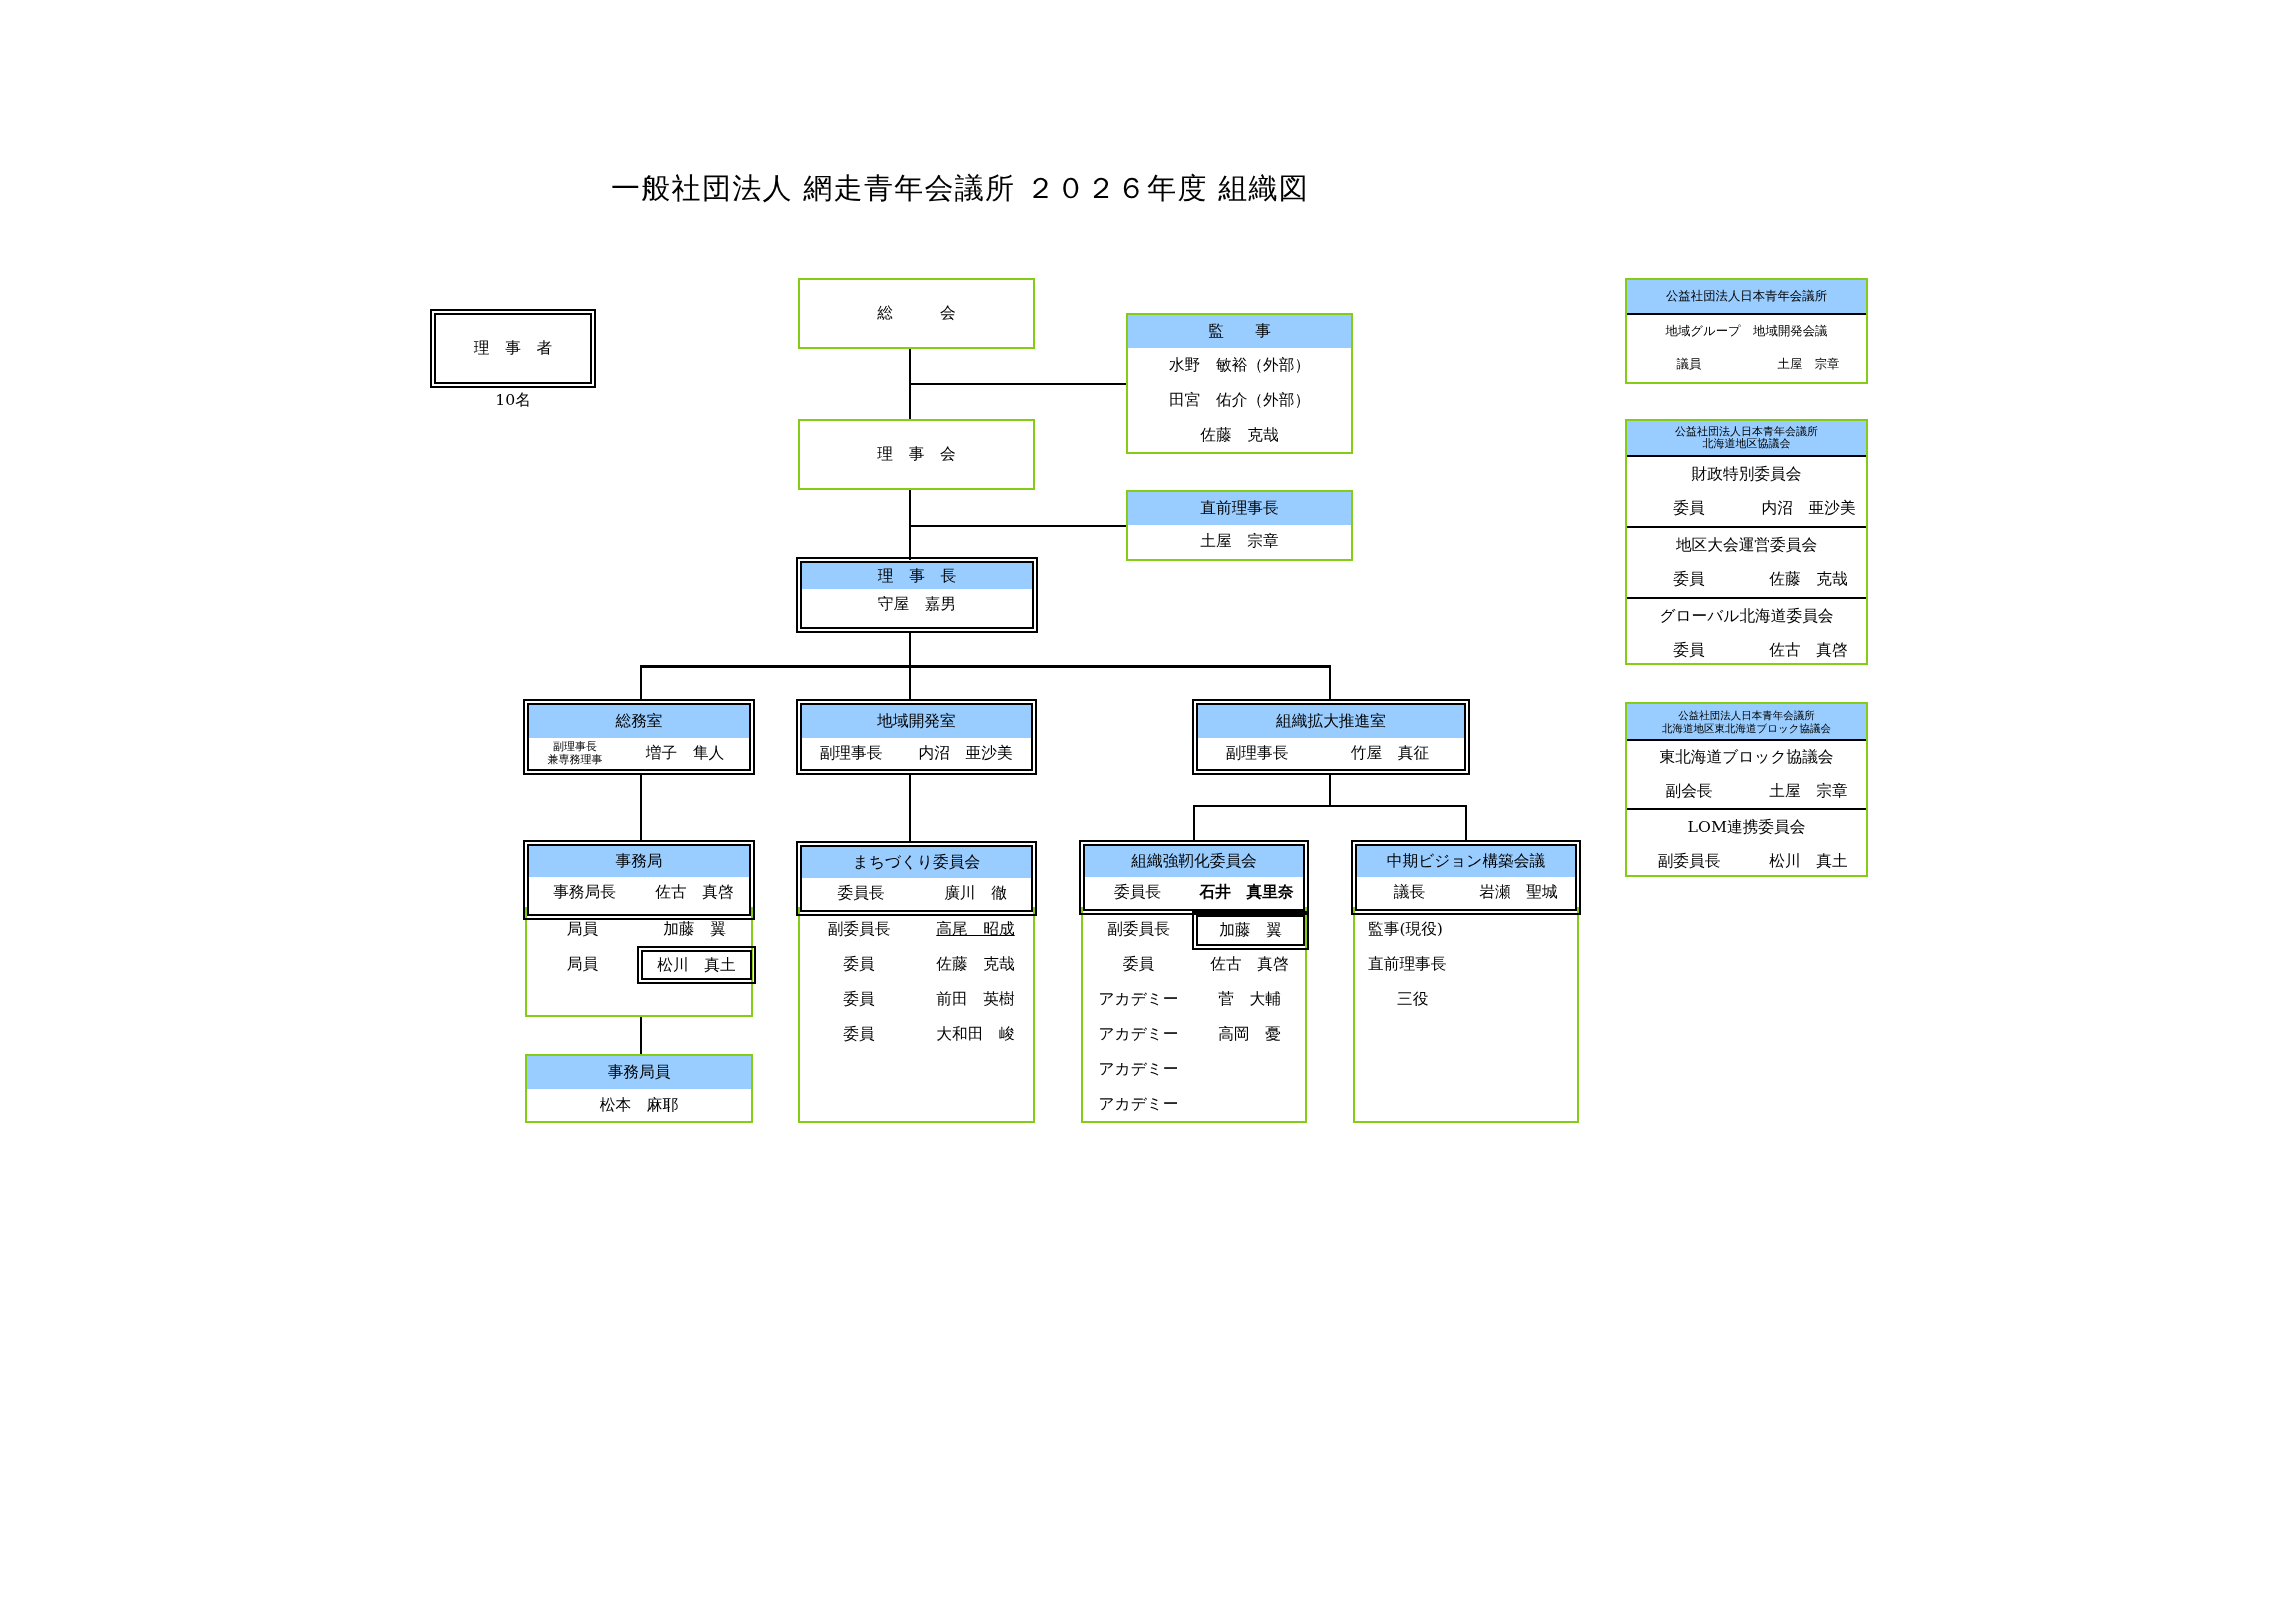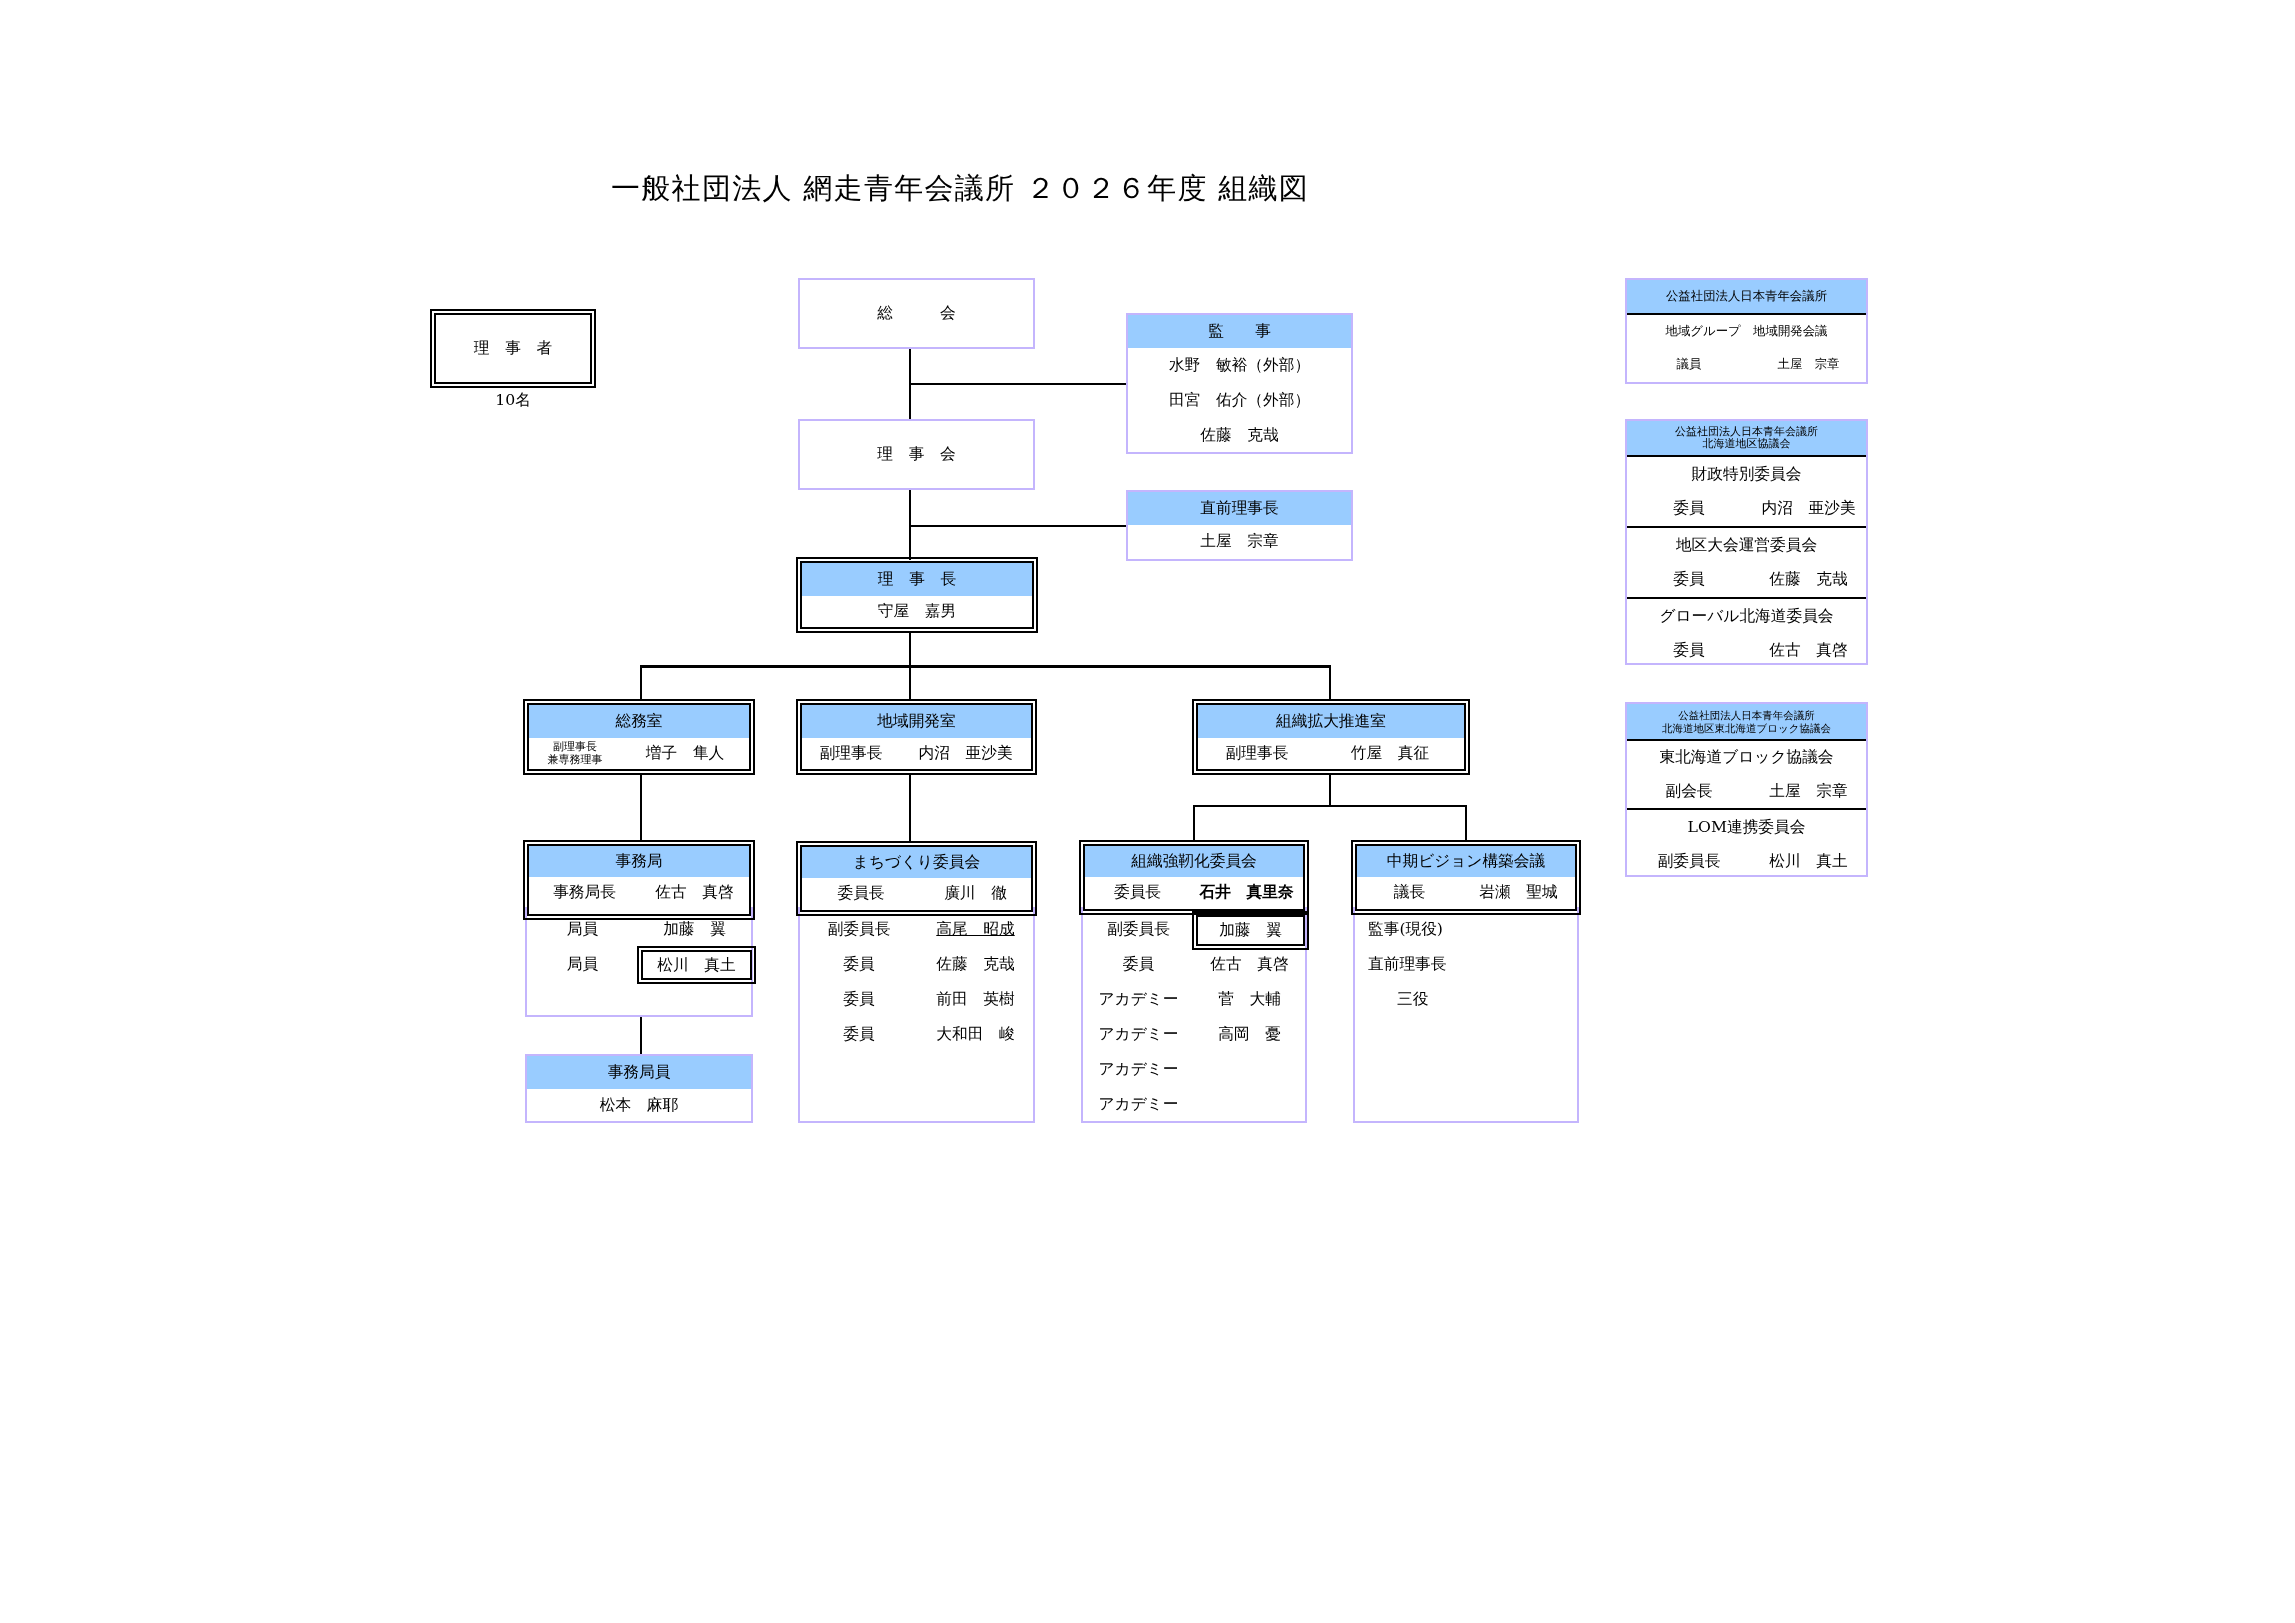--- a/index.html
+++ b/index.html
@@ -1,20 +1,20 @@
 <!DOCTYPE html>
 <html style="font-size:10.5px"><head>
 <meta charset="utf-8">
 <style>
   html, body { margin:0; padding:0; background:#ffffff; }
   body { width:2295px; height:1623px; position:relative; overflow:hidden;
          font-family:"DejaVu Serif","Liberation Serif",serif; color:#000; }
   .abs { position:absolute; box-sizing:border-box; }
   .title { font-family:"DejaVu Sans","Liberation Sans",sans-serif; font-size:29px; letter-spacing:1.3px; white-space:nowrap; }
-  .box { border:2px solid #c4b5fd; background:#fff; }
+  .box { border:2px solid #84cc16; background:#fff; }
   .dbl { border:2px double #000; outline:2px solid #000; outline-offset:2px; }
   .hdr { background:#99ccff; display:flex; align-items:center; justify-content:center; font-size:15.7px; }
   .row { display:flex; align-items:center; font-size:15.7px; height:35px; }
   .center { justify-content:center; }
   .cell { text-align:center; }
   .line { position:absolute; background:#000; }
   .txt { font-size:15.7px; white-space:nowrap; }
   .sm { font-size:12.4px; }
   .xs { font-size:11px; line-height:12.4px; text-align:center; }
   .divider { border-top:2px solid #000; }
@@ -58,21 +58,21 @@
   <div class="row center">田宮　佑介（外部）</div>
   <div class="row center">佐藤　克哉</div>
 </div>
 
 <div class="abs box" style="left:1126px; top:490px; width:227px; height:71px;">
   <div class="hdr" style="height:33px;">直前理事長</div>
   <div class="row center" style="height:33px;">土屋　宗章</div>
 </div>
 
 <div class="abs dbl" style="left:800px; top:561px; width:234px; height:68px;">
-  <div class="hdr" style="height:33px;">理　事　長</div>
+  <div class="hdr" style="height:26px;">理　事　長</div>
   <div class="row center" style="height:31px;">守屋　嘉男</div>
 </div>
 
 <div class="abs dbl" style="left:527px; top:703px; width:224px; height:68px;">
   <div class="hdr" style="height:33px;">総務室</div>
   <div class="row" style="height:31px;">
     <div style="width:92px;" class="xs">
       <div>副理事長</div>
       <div>兼専務理事</div>
     </div>

